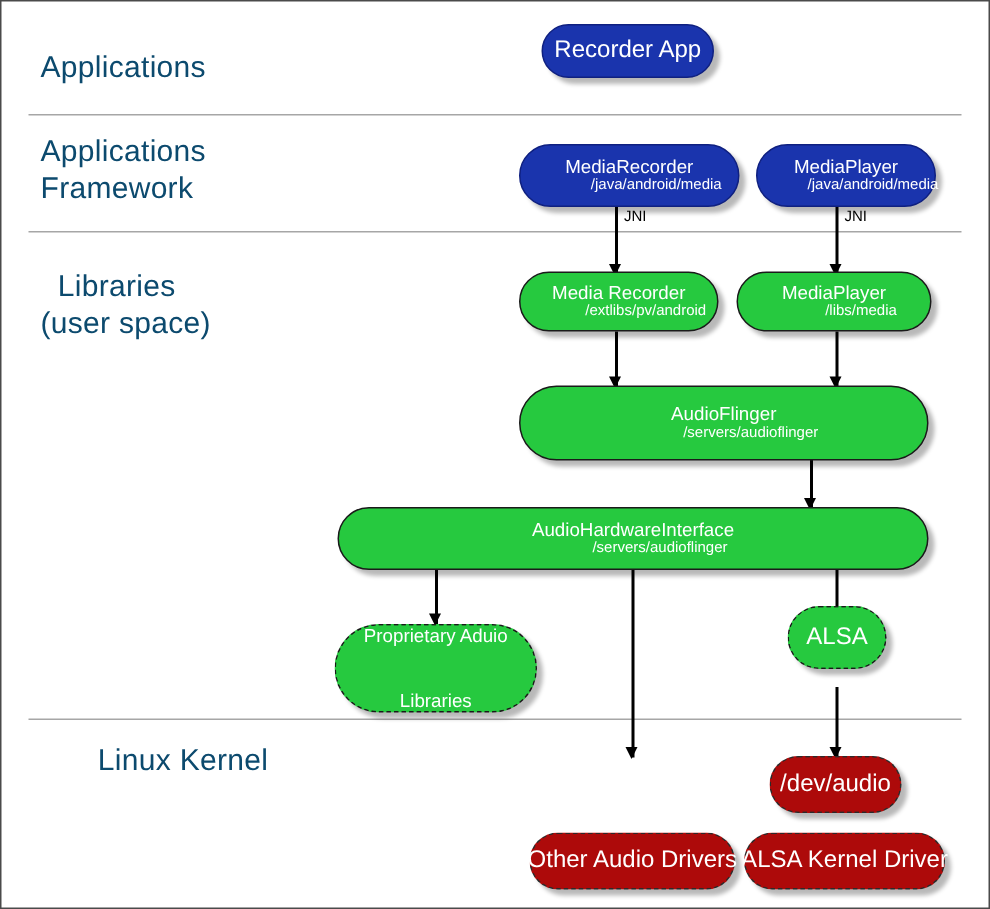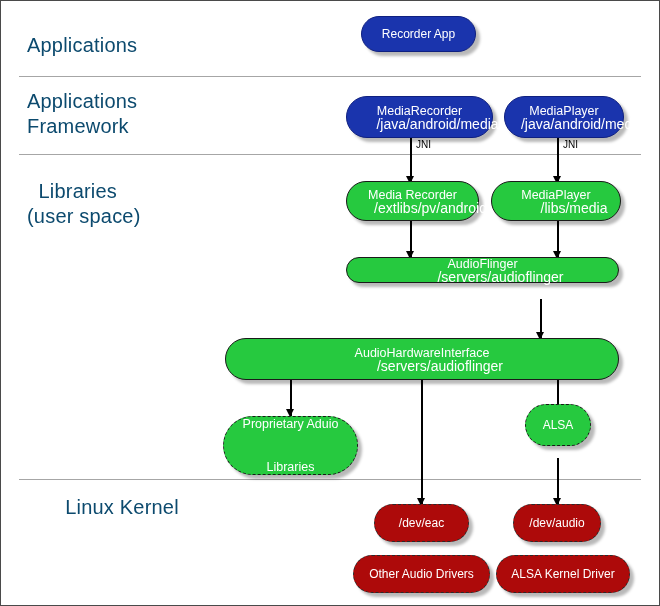--- a/index.html
+++ b/index.html
@@ -46,26 +46,26 @@
     display: flex;
     flex-direction: column;
     align-items: center;
     justify-content: center;
     color: #ffffff;
     text-align: center;
     box-shadow: 4px 4px 3px rgba(0,0,0,0.28);
     z-index: 4;
   }
   .node .t1 {
-    font-size: 12px;
+    font-size: 16px;
     line-height: 14px;
     white-space: nowrap;
   }
   .node .t2 {
-    font-size: 14px;
+    font-size: 10px;
     line-height: 12px;
     white-space: nowrap;
     padding-left: 36px;
   }
   .node.two-line .t1 { font-size: 12.5px; }
 
   .node.blue {
     background: #1a34ad;
     border: 1px solid #0f2080;
   }
@@ -160,21 +160,21 @@
     <span class="t1">MediaPlayer</span>
     <span class="t2">/libs/media</span>
   </div>
 
   <div class="vline" style="left:409px; top:220px; height:37px;"></div>
   <div class="arrowhead" style="left:405px; top:250px;"></div>
 
   <div class="vline" style="left:556px; top:220px; height:37px;"></div>
   <div class="arrowhead" style="left:552px; top:250px;"></div>
 
-  <div class="node green two-line" style="left:345px; top:256px; width:273px; height:26px;">
+  <div class="node green two-line" style="left:345px; top:256px; width:273px; height:50px;">
     <span class="t1">AudioFlinger</span>
     <span class="t2">/servers/audioflinger</span>
   </div>
 
   <div class="vline" style="left:539px; top:298px; height:40px;"></div>
   <div class="arrowhead" style="left:535px; top:331px;"></div>
 
   <div class="node green two-line" style="left:224px; top:337px; width:394px; height:42px;">
     <span class="t1">AudioHardwareInterface</span>
     <span class="t2">/servers/audioflinger</span>
@@ -194,23 +194,20 @@
     <span class="t1">Libraries</span>
   </div>
 
   <div class="node green-dashed" style="left:524px; top:403px; width:66px; height:42px;">
     <span class="t1">ALSA</span>
   </div>
 
   <div class="vline" style="left:556px; top:457px; height:47px;"></div>
   <div class="arrowhead" style="left:552px; top:497px;"></div>
 
-  <div class="node red-dashed" style="left:373px; top:503px; width:95px; height:38px;">
-    <span class="t1">/dev/eac</span>
-  </div>
 
   <div class="node red-dashed" style="left:512px; top:503px; width:88px; height:38px;">
     <span class="t1">/dev/audio</span>
   </div>
 
   <div class="node red-dashed" style="left:495px; top:554px; width:134px; height:38px;">
     <span class="t1">ALSA Kernel Driver</span>
   </div>
 
   <div class="node red-dashed" style="left:352px; top:554px; width:137px; height:38px;">

